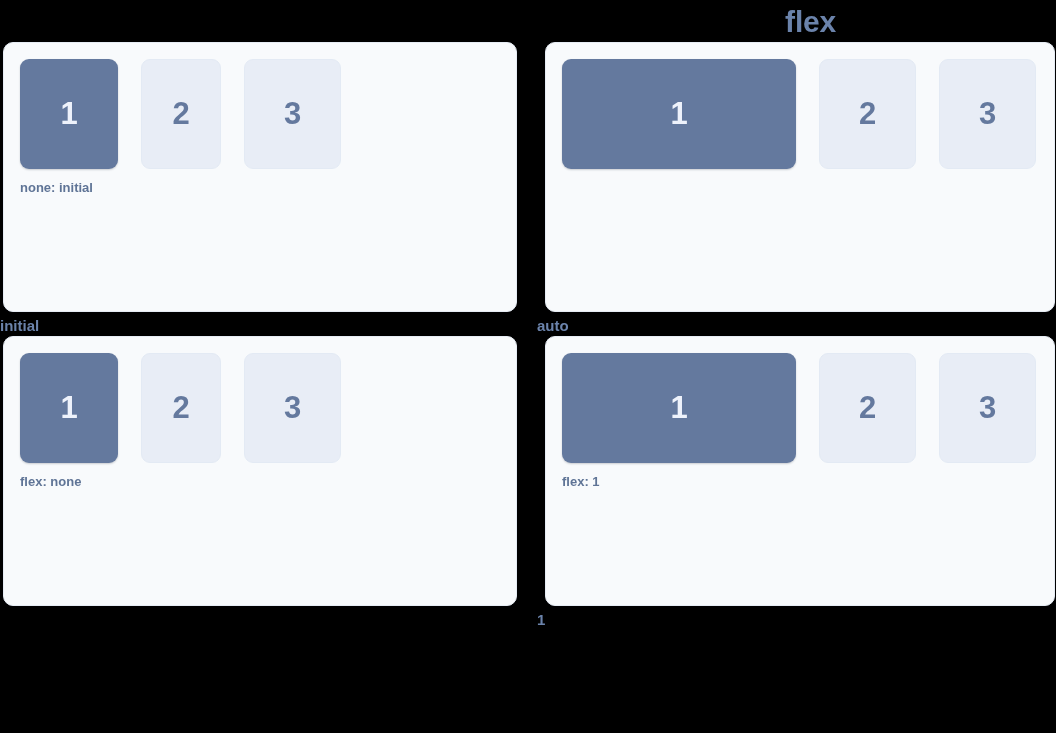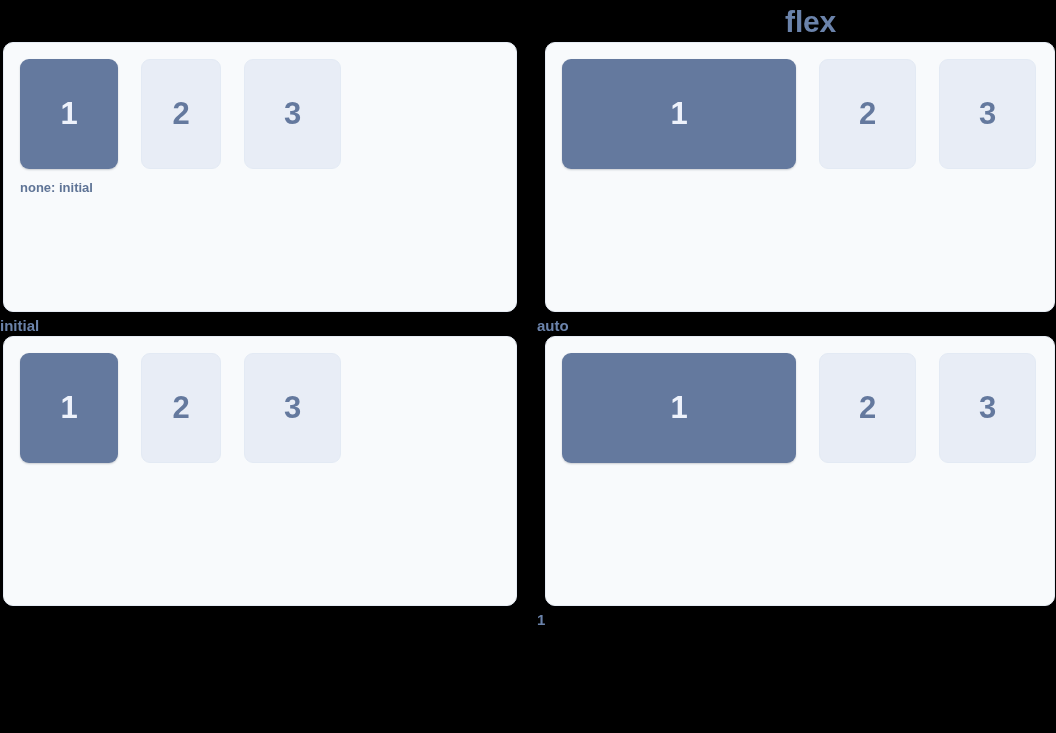--- a/index.html
+++ b/index.html
@@ -156,33 +156,35 @@
         <div class="box primary w-fixed">
           <span>1</span>
         </div>
         <div class="box muted w-small">
           <span>2</span>
         </div>
         <div class="box muted w-small2">
           <span>3</span>
         </div>
       </div>
+      <div class="caption">flex: none</div>
     </div>
   </div>
 
   <div class="cell col-right">
     <div class="demo-card">
       <div class="flex-row">
         <div class="box primary w-grow">
           <span>1</span>
         </div>
         <div class="box muted w-small2">
           <span>2</span>
         </div>
         <div class="box muted w-small2">
           <span>3</span>
         </div>
       </div>
+      <div class="caption">flex: 1</div>
     </div>
     <div class="cell-label">1</div>
   </div>
 
 </div>
 
 </body></html>

